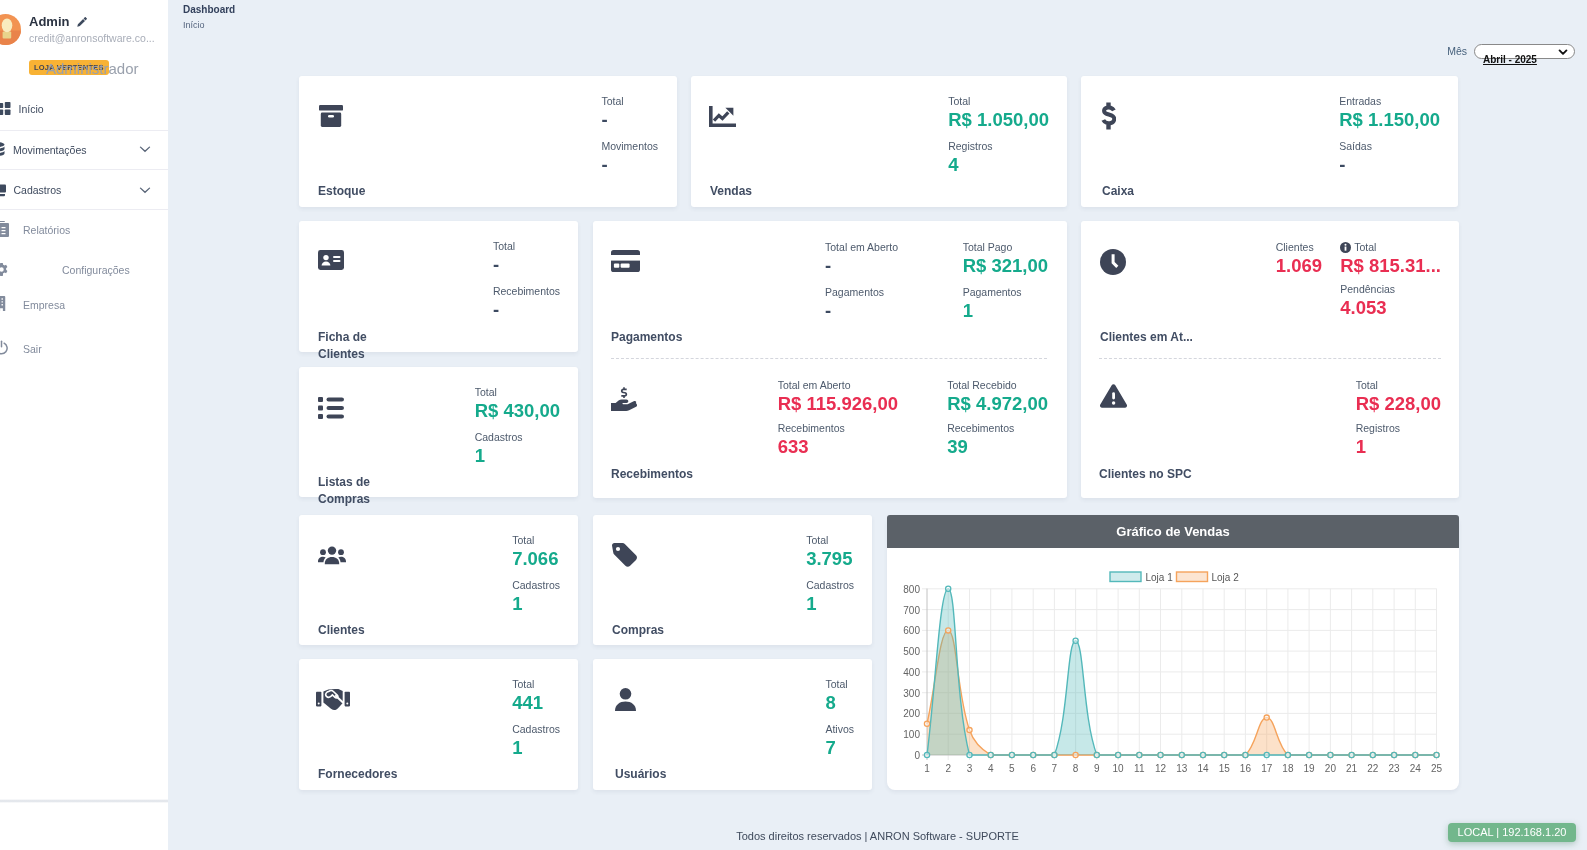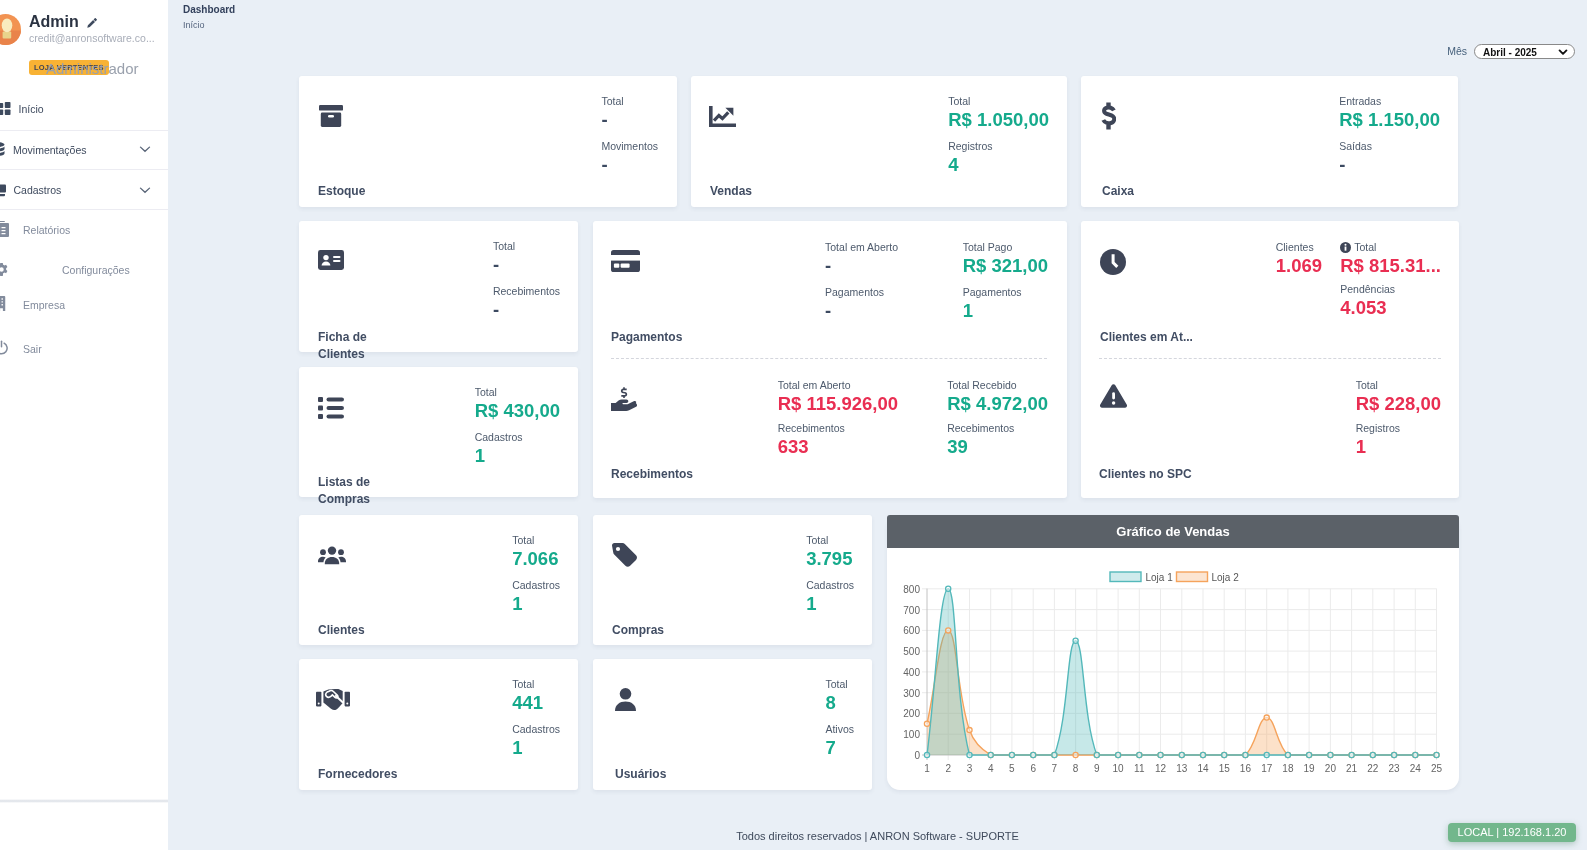--- a/index.html
+++ b/index.html
@@ -31,21 +31,21 @@
           <circle cx="15.5" cy="15.5" r="15.5"></circle>
         </clipPath>
       </defs>
     <g clip-path="url(#av)">
       <rect width="31" height="31" fill="#f29352"></rect>
       <rect y="16.5" width="31" height="14.5" fill="#e9834a"></rect>
       <rect x="12.6" y="17.5" width="8.6" height="7" rx="1" fill="#e9d48b"></rect>
       <ellipse cx="17" cy="11.3" rx="5.3" ry="6.9" fill="#f9ecbe"></ellipse>
     </g>
   </svg>
-  <div class="abs" style="left:29px;top:13px;font-size:16px;font-weight:bold;color:#2b3342;line-height:17px;">Admin
+  <div class="abs" style="left:29px;top:13px;font-size:13px;font-weight:bold;color:#2b3342;line-height:17px;">Admin
     <svg width="10" height="10" viewBox="0 0 16 16" style="vertical-align:-1px;margin-left:4px" fill="#3e4a5e">
         <path d="M12.85.15a.5.5 0 0 1 .7 0l2.3 2.3a.5.5 0 0 1 0 .7L13.5 5.5 10.5 2.5 12.85.15zM9.8 3.2l3 3-8.3 8.3-3.6.9a.3.3 0 0 1-.37-.37l.9-3.6L9.8 3.2z"></path>
       </svg>
   </div>
   <div class="abs" style="left:29px;top:32px;font-size:10.5px;color:#a8adb8;line-height:12px;">credit@anronsoftware.co...</div>
   <div class="abs" style="left:29px;top:46px;height:15px;background:#f8b234;border-radius:3px;font-size:7.5px;font-weight:bold;color:#3d4254;line-height:15px;padding:0 5px;letter-spacing:.2px;margin-top:14px;">LOJA VERTENTES</div>
   <div class="abs" style="left:46px;top:62px;font-size:15px;color:#9aa1ad;line-height:14px;">Administrador</div>
 
   <svg width="14" height="14" viewBox="0 0 14 14" style="position:absolute;left:-3px;top:102px" fill="#3e4a5e">
     <rect x="0" y="1" width="6.2" height="5" rx="0.8"></rect>
@@ -100,21 +100,21 @@
   <div class="mi2" style="left:23px;top:341px;line-height:16px;">Sair</div>
 
   <div class="abs" style="left:0;top:799px;width:168px;height:4px;background:linear-gradient(180deg,rgba(190,198,210,0),rgba(190,198,210,.55),rgba(190,198,210,0));"></div>
 </div>
 
 <div class="abs" style="left:183px;top:3px;font-size:10px;font-weight:bold;color:#33415c;line-height:13px;">Dashboard</div>
 <div class="abs" style="left:183px;top:20px;font-size:9px;color:#56657f;line-height:11px;">Início</div>
 
 <div class="abs" style="left:1441px;top:44px;width:26px;font-size:10.5px;color:#47617c;line-height:14px;text-align:right;">Mês</div>
 <div class="abs" style="left:1474px;top:43.5px;width:101px;height:15px;background:#fff;border:1px solid #898989;border-radius:7.5px;">
-  <div class="abs" style="left:8px;top:2px;font-size:10px;font-weight:bold;color:#111;line-height:11px;">Abril - 2025</div>
+  <div class="abs" style="left:8px;top:9px;font-size:10px;font-weight:bold;color:#111;line-height:11px;text-decoration:underline;">Abril - 2025</div>
   <svg width="10" height="10" viewBox="0 0 16 16" style="position:absolute;right:6px;top:2px" fill="none" stroke="#111" stroke-width="3" stroke-linecap="round" stroke-linejoin="round">
       <path d="M2.5 5.5L8 11l5.5-5.5"></path>
     </svg>
 </div>
 
 <div class="card" style="left:299px;top:76px;width:378px;height:131px;">
   <svg class="cicon" width="24" height="22" viewBox="0 0 24 22" style="top:29px;" fill="#3e4557">
     <rect x="0" y="0" width="24" height="5.6" rx="1.2"></rect>
       <rect x="1.8" y="7.6" width="20.4" height="14.4" rx="1.4"></rect>
       <rect x="9" y="10" width="6" height="2.6" rx="1.3" fill="#fff"></rect>
@@ -340,21 +340,21 @@
   <div class="ctitle" style="left:22px;top:63px;">Usuários</div>
   <div class="stack" style="right:18px;top:17px;">
     <div class="sl">Total</div>
       <div class="sv teal">8</div>
       <div class="gap"></div>
     <div class="sl">Ativos</div>
       <div class="sv teal">7</div>
   </div>
 </div>
 
-<div class="card" style="left:887px;top:515px;width:572px;height:275px;border-radius:13px;">
+<div class="card" style="left:887px;top:515px;width:572px;height:275px;border-radius:8px;">
   <div class="abs" style="left:0;top:0;width:572px;height:33px;background:#5b6168;border-radius:3px 3px 0 0;text-align:center;font-size:13px;font-weight:bold;color:#fff;line-height:33px;">Gráfico de Vendas</div>
   <svg width="572" height="242" viewBox="0 0 572 242" style="position:absolute;left:0;top:33px;" font-family="Liberation Sans, sans-serif">
     <g stroke="#ebebeb" stroke-width="1" fill="none">
       <path d="M61.2 40.6V212 M82.5 40.6V212 M103.7 40.6V212 M124.9 40.6V212 M146.2 40.6V212 M167.4 40.6V212 M188.6 40.6V212 M209.8 40.6V212 M231.1 40.6V212 M252.3 40.6V212 M273.5 40.6V212 M294.8 40.6V212 M316.0 40.6V212 M337.2 40.6V212 M358.4 40.6V212 M379.7 40.6V212 M400.9 40.6V212 M422.1 40.6V212 M443.4 40.6V212 M464.6 40.6V212 M485.8 40.6V212 M507.1 40.6V212 M528.3 40.6V212 M549.5 40.6V212"></path>
       <path d="M35 186.2H549.5 M35 165.4H549.5 M35 144.7H549.5 M35 123.9H549.5 M35 103.1H549.5 M35 82.4H549.5 M35 61.6H549.5 M35 40.8H549.5"></path>
     </g>
     <g stroke="#c2c2c2" stroke-width="1" fill="none">
       <path d="M40 40.6V212"></path>
         <path d="M35 207H549.5"></path>
     </g>

